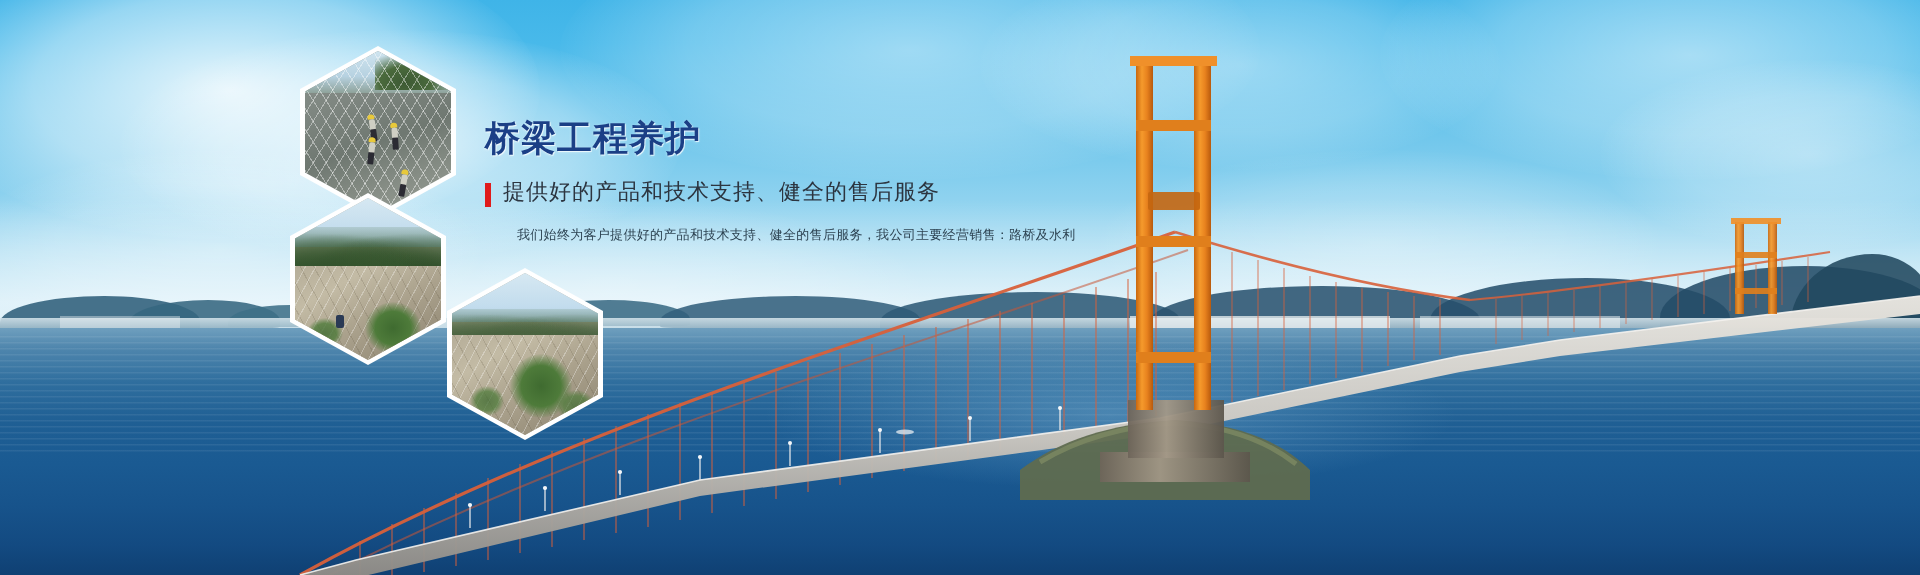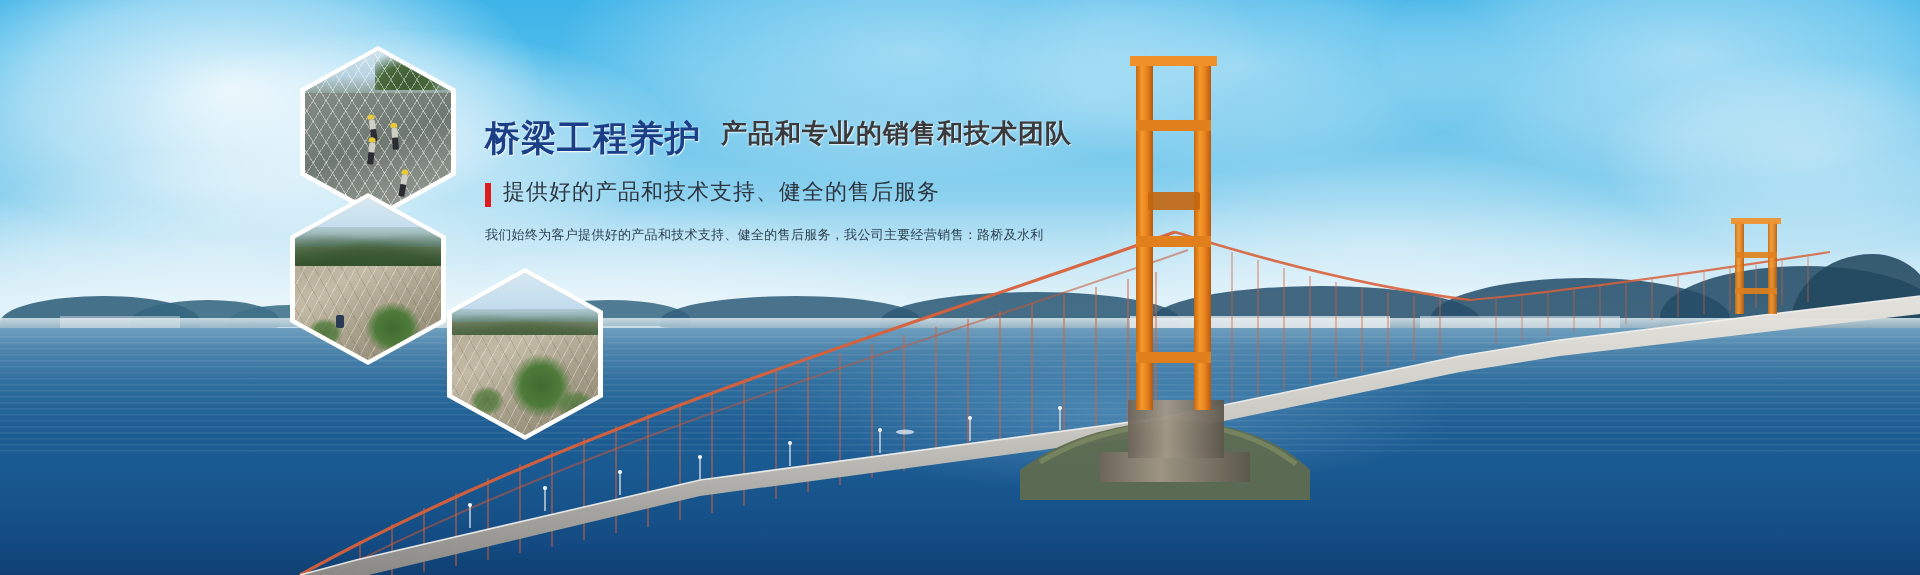--- a/index.html
+++ b/index.html
@@ -207,21 +207,21 @@
   .photo-slope .worker-dot {
     position:absolute; width:8px; height:13px;
     background:#2a3a55; border-radius:2px;
   }
 
   
   .text-block {
     position:absolute; left:485px; top:120px; width:620px;
   }
   .headline {
-    display:flex; align-items:flex-start; white-space:nowrap;
+    display:flex; align-items:flex-end; white-space:nowrap;
     line-height:1;
   }
   .headline .h-main {
     font-size:35px;
     font-weight:bold;
     color:#1b3f86;
     letter-spacing:1px;
     text-shadow:
       1px 1px 0 rgba(255,255,255,0.65),
       0 1px 3px rgba(255,255,255,0.5);
@@ -253,21 +253,21 @@
     white-space:nowrap;
   }
   .body-copy {
     margin-top:16px;
     font-size:13px;
     line-height:1.85;
     color:#2d4352;
     letter-spacing:.3px;
     max-width:500px;
   }
-  .body-copy p { white-space:nowrap; }
+  .body-copy p { white-space:nowrap;margin-left:32px; }
 </style>
 </head>
 <body>
 
 <div id="banner">
 
   <div class="sky"></div>
   <div class="cloud cl1"></div>
   <div class="cloud cl2"></div>
   <div class="cloud cl3"></div>
@@ -485,21 +485,20 @@
         <div class="bush" style="left:12%;top:70%;width:34px;height:30px;opacity:.75;"></div>
         <div class="bush" style="left:72%;top:72%;width:38px;height:32px;opacity:.7;"></div>
       </div>
     </div>
   </div>
 
   <div class="text-block">
 
     <div class="headline">
       <span class="h-main">桥梁工程养护</span>
-      <span class="h-sub">产品和专业的销售和技术团队</span>
     </div>
 
     <div class="subhead">
       <span class="red-bar"></span>
       <span class="subhead-text">提供好的产品和技术支持、健全的售后服务</span>
     </div>
 
     <div class="body-copy">
       <p>我们始终为客户提供好的产品和技术支持、健全的售后服务，我公司主要经营销售：路桥及水利</p>
     </div>

